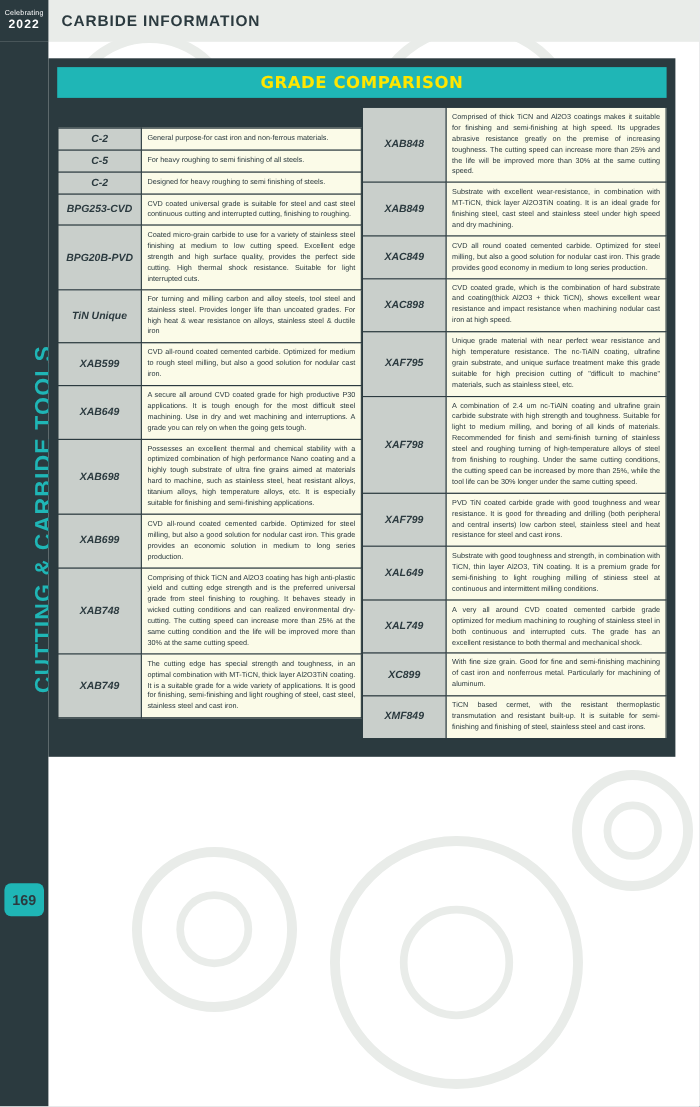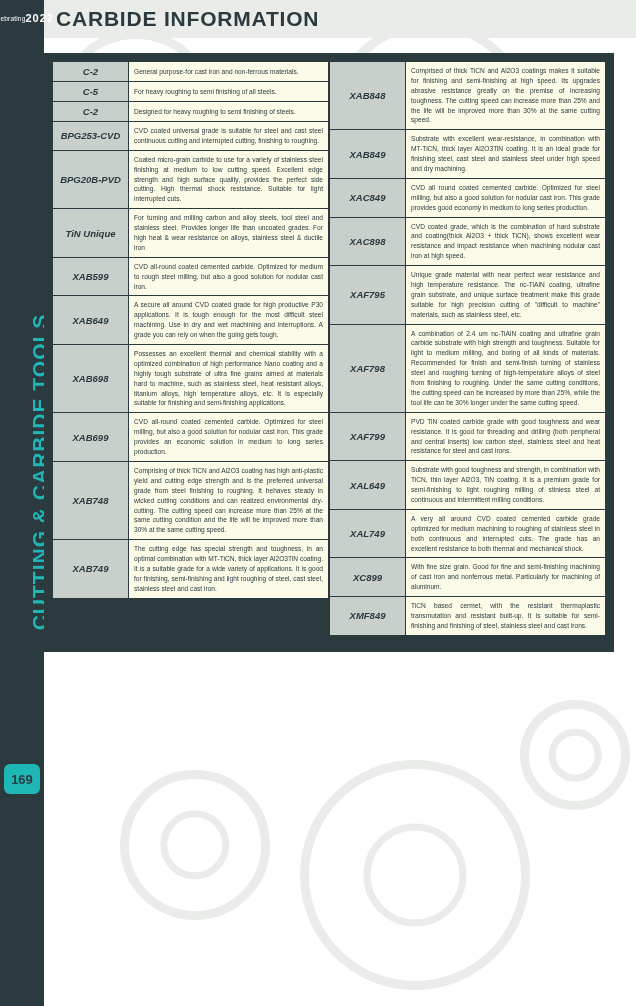--- a/index.html
+++ b/index.html
@@ -58,21 +58,21 @@
     text-align: center;
     color: #1fb6b6;
     font-size: 21px;
     letter-spacing: 1px;
     font-weight: bold;
     white-space: nowrap;
   }
   .page-badge {
     position: absolute;
     left: 4px;
-    top: 764px;
+    top: 803px;
     width: 36px; height: 30px;
     background: #1fb6b6;
     border-radius: 6px;
     color: #2b3a3f;
     font-size: 13px;
     font-weight: bold;
     display: flex;
     align-items: center;
     justify-content: center;
   }
@@ -85,29 +85,30 @@
     background: #e9ece9;
     z-index: 3;
     display: flex;
     align-items: center;
   }
   .logo {
     width: 44px; height: 38px;
     background: #2b3a3f;
     color: #ffffff;
     display: flex;
+    flex-direction: column;
     align-items: center;
     justify-content: center;
     line-height: 1.05;
   }
   .logo .l1 { font-size: 6.5px; letter-spacing: .2px; }
   .logo .l2 { font-size: 11px; font-weight: bold; letter-spacing: 1px; }
   .header-title {
     margin-left: 12px;
-    font-size: 21px;
+    font-size: 14px;
     font-weight: bold;
     color: #2b3a3f;
     letter-spacing: .8px;
   }
 
   
   .panel {
     position: absolute;
     left: 44px; top: 53px;
     width: 570px;
@@ -127,20 +128,21 @@
     color: #ffe600;
     font-weight: bold;
     font-size: 15px;
     letter-spacing: .5px;
     font-family: "DejaVu Sans", sans-serif;
   }
 
   .cols {
     display: flex;
     gap: 0;
+    align-items: center;
   }
   .col { flex: 1 1 50%; }
 
   table.grades {
     width: 100%;
     border-collapse: collapse;
     table-layout: fixed;
   }
   table.grades td {
     border: 1px solid #2b3a3f;
@@ -185,20 +187,23 @@
 
   <div class="header">
     <div class="logo">
       <span class="l1">Celebrating</span>
       <span class="l2">2022</span>
     </div>
     <div class="header-title">CARBIDE INFORMATION</div>
   </div>
 
   <div class="panel">
+    <div class="band">
+      <span class="band-text">GRADE COMPARISON</span>
+    </div>
 
     <div class="cols">
       <div class="col">
         <table class="grades">
           <tbody>
             <tr>
               <td class="gname">C-2</td>
               <td class="gdesc">General purpose-for cast iron and non-ferrous materials.</td>
             </tr>
             <tr>

